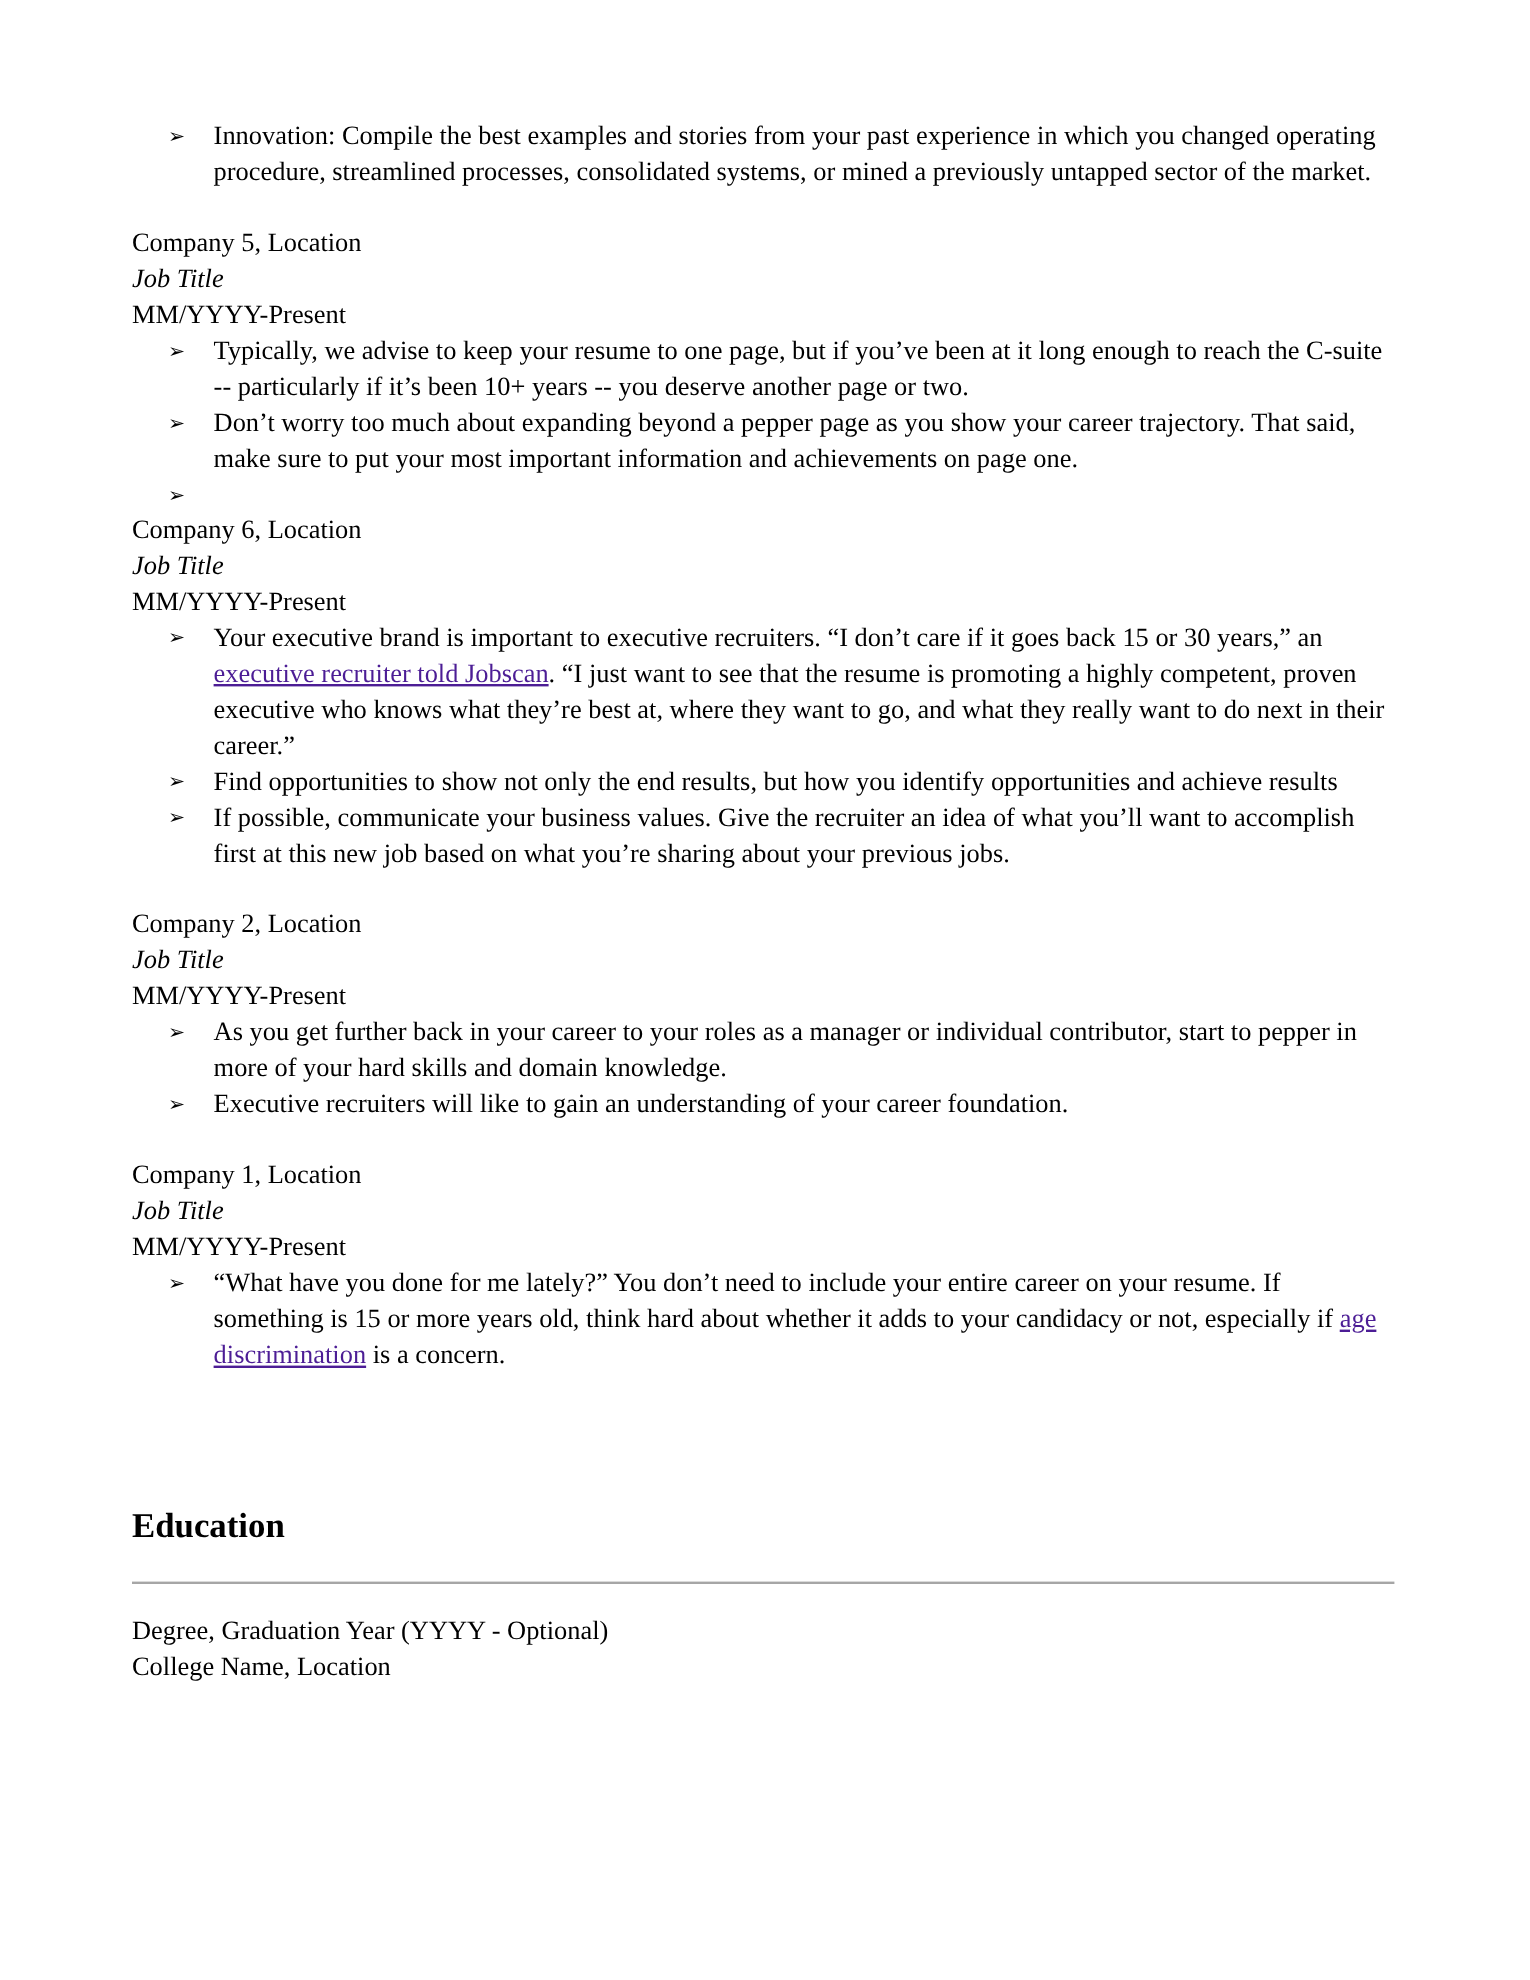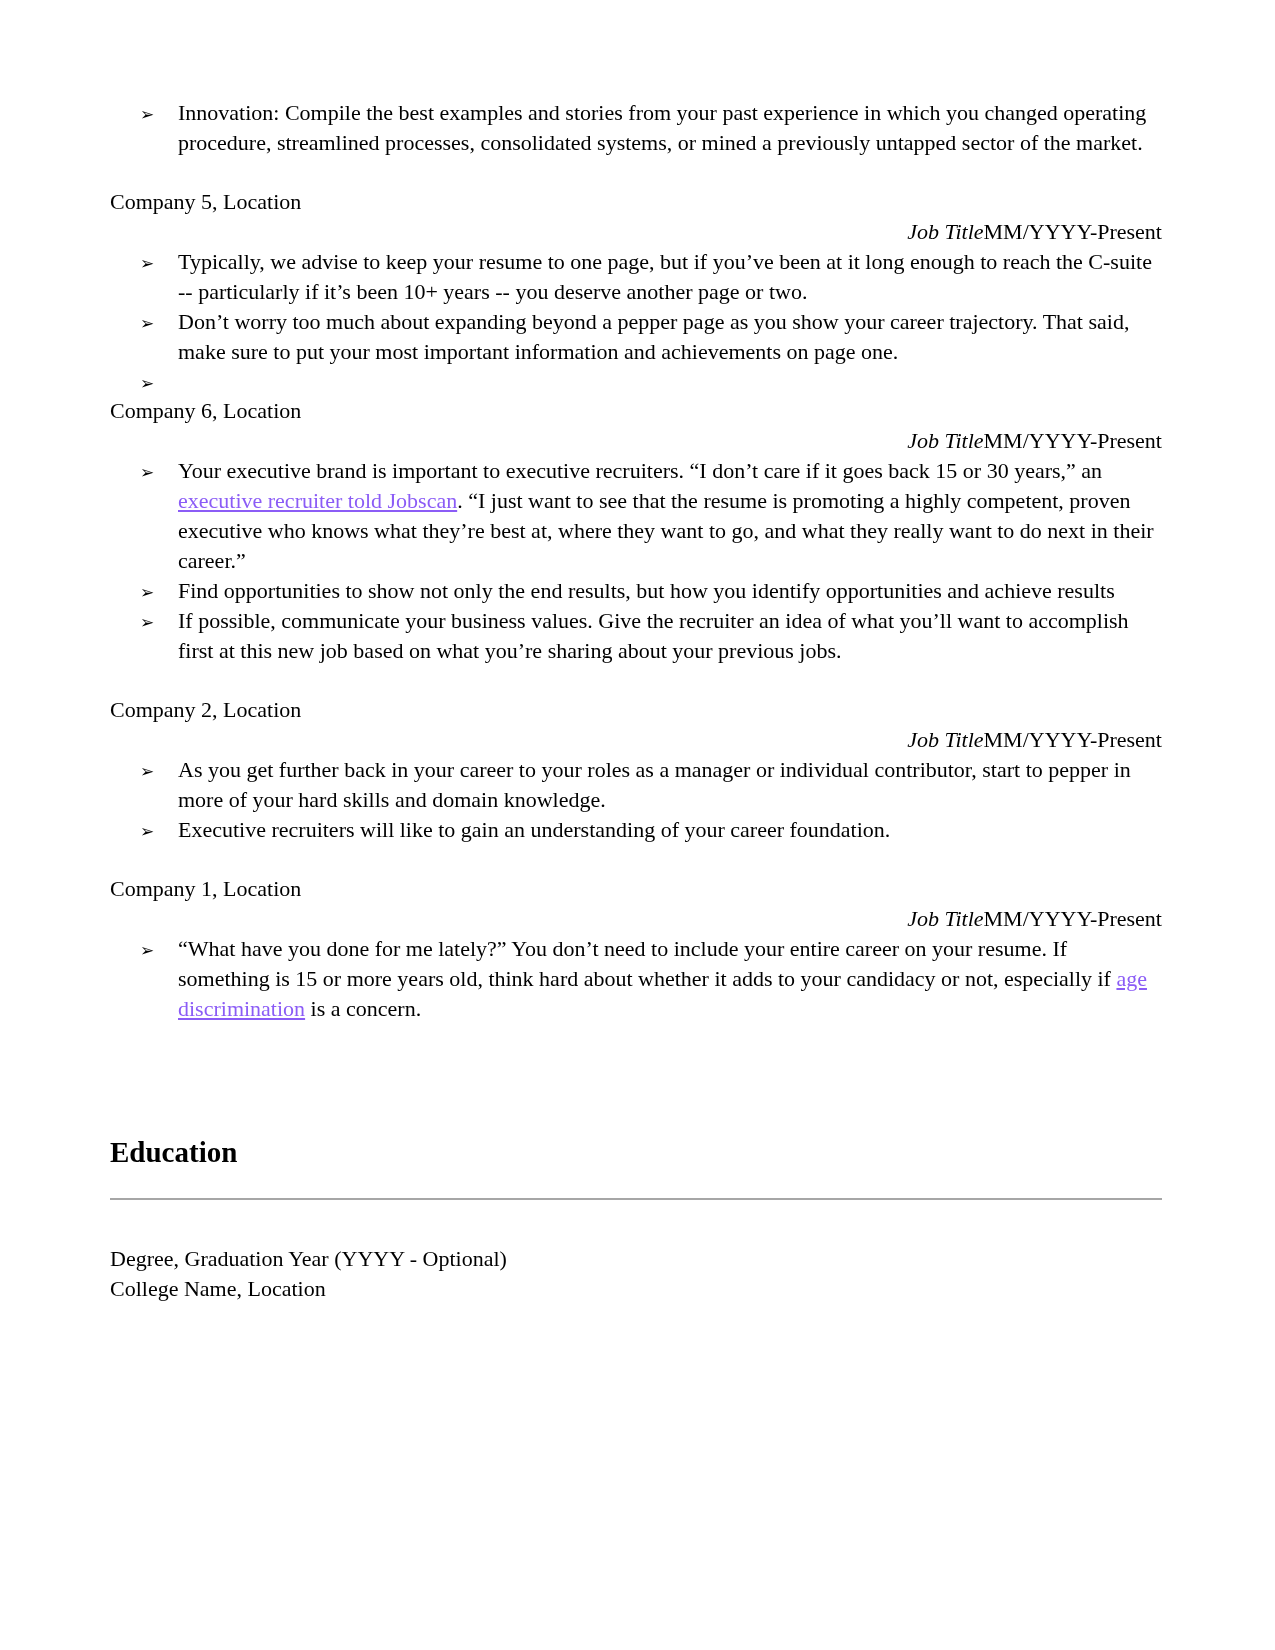--- a/index.html
+++ b/index.html
@@ -16,37 +16,37 @@
     color:#000000;
     overflow:hidden;
   }
   ul.bullets{list-style:none;margin:0;padding:0;}
   .bullet-item{position:relative;padding-left:68px;}
   .arrow{
     position:absolute;left:30px;top:1px;
     font-family:"DejaVu Sans",sans-serif;
     font-size:17px;color:#000;
   }
-  .doc-link{color:#8b5cf6;text-decoration:underline;cursor:pointer;}
+  .doc-link{color:#4c1d95;text-decoration:underline;cursor:pointer;}
   .company-block{margin-top:29px;}
   .company-line{font-weight:normal;}
   .company-name{font-weight:normal;}
-  .title-line{display:flex;justify-content:flex-end;align-items:baseline;}
+  .title-line{display:flex;justify-content:flex-end;align-items:baseline;flex-direction:column;}
   .job-title{font-style:italic;}
   .dates{font-style:normal;}
   .section-bullets{margin-top:24px;}
   .edu-heading{
     margin-top:108px;
     text-align:left;
     font-weight:bold;
     font-size:29px;
     line-height:40px;
   }
   .edu-rule{margin-top:26px;border-top:2px solid #a6a6a6;height:0;}
-  .edu-lines{margin-top:44px;}
+  .edu-lines{margin-top:24px;}
 </style>
 </head>
 <body>
 
 <div class="page">
 
   <ul class="bullets" id="intro-list">
       <li class="bullet-item"><span class="arrow">➢</span><span class="bullet-text">Innovation: Compile the best examples and stories from your past experience in which you changed operating procedure, streamlined processes, consolidated systems, or mined a previously untapped sector of the market.</span></li>
     </ul>
 

